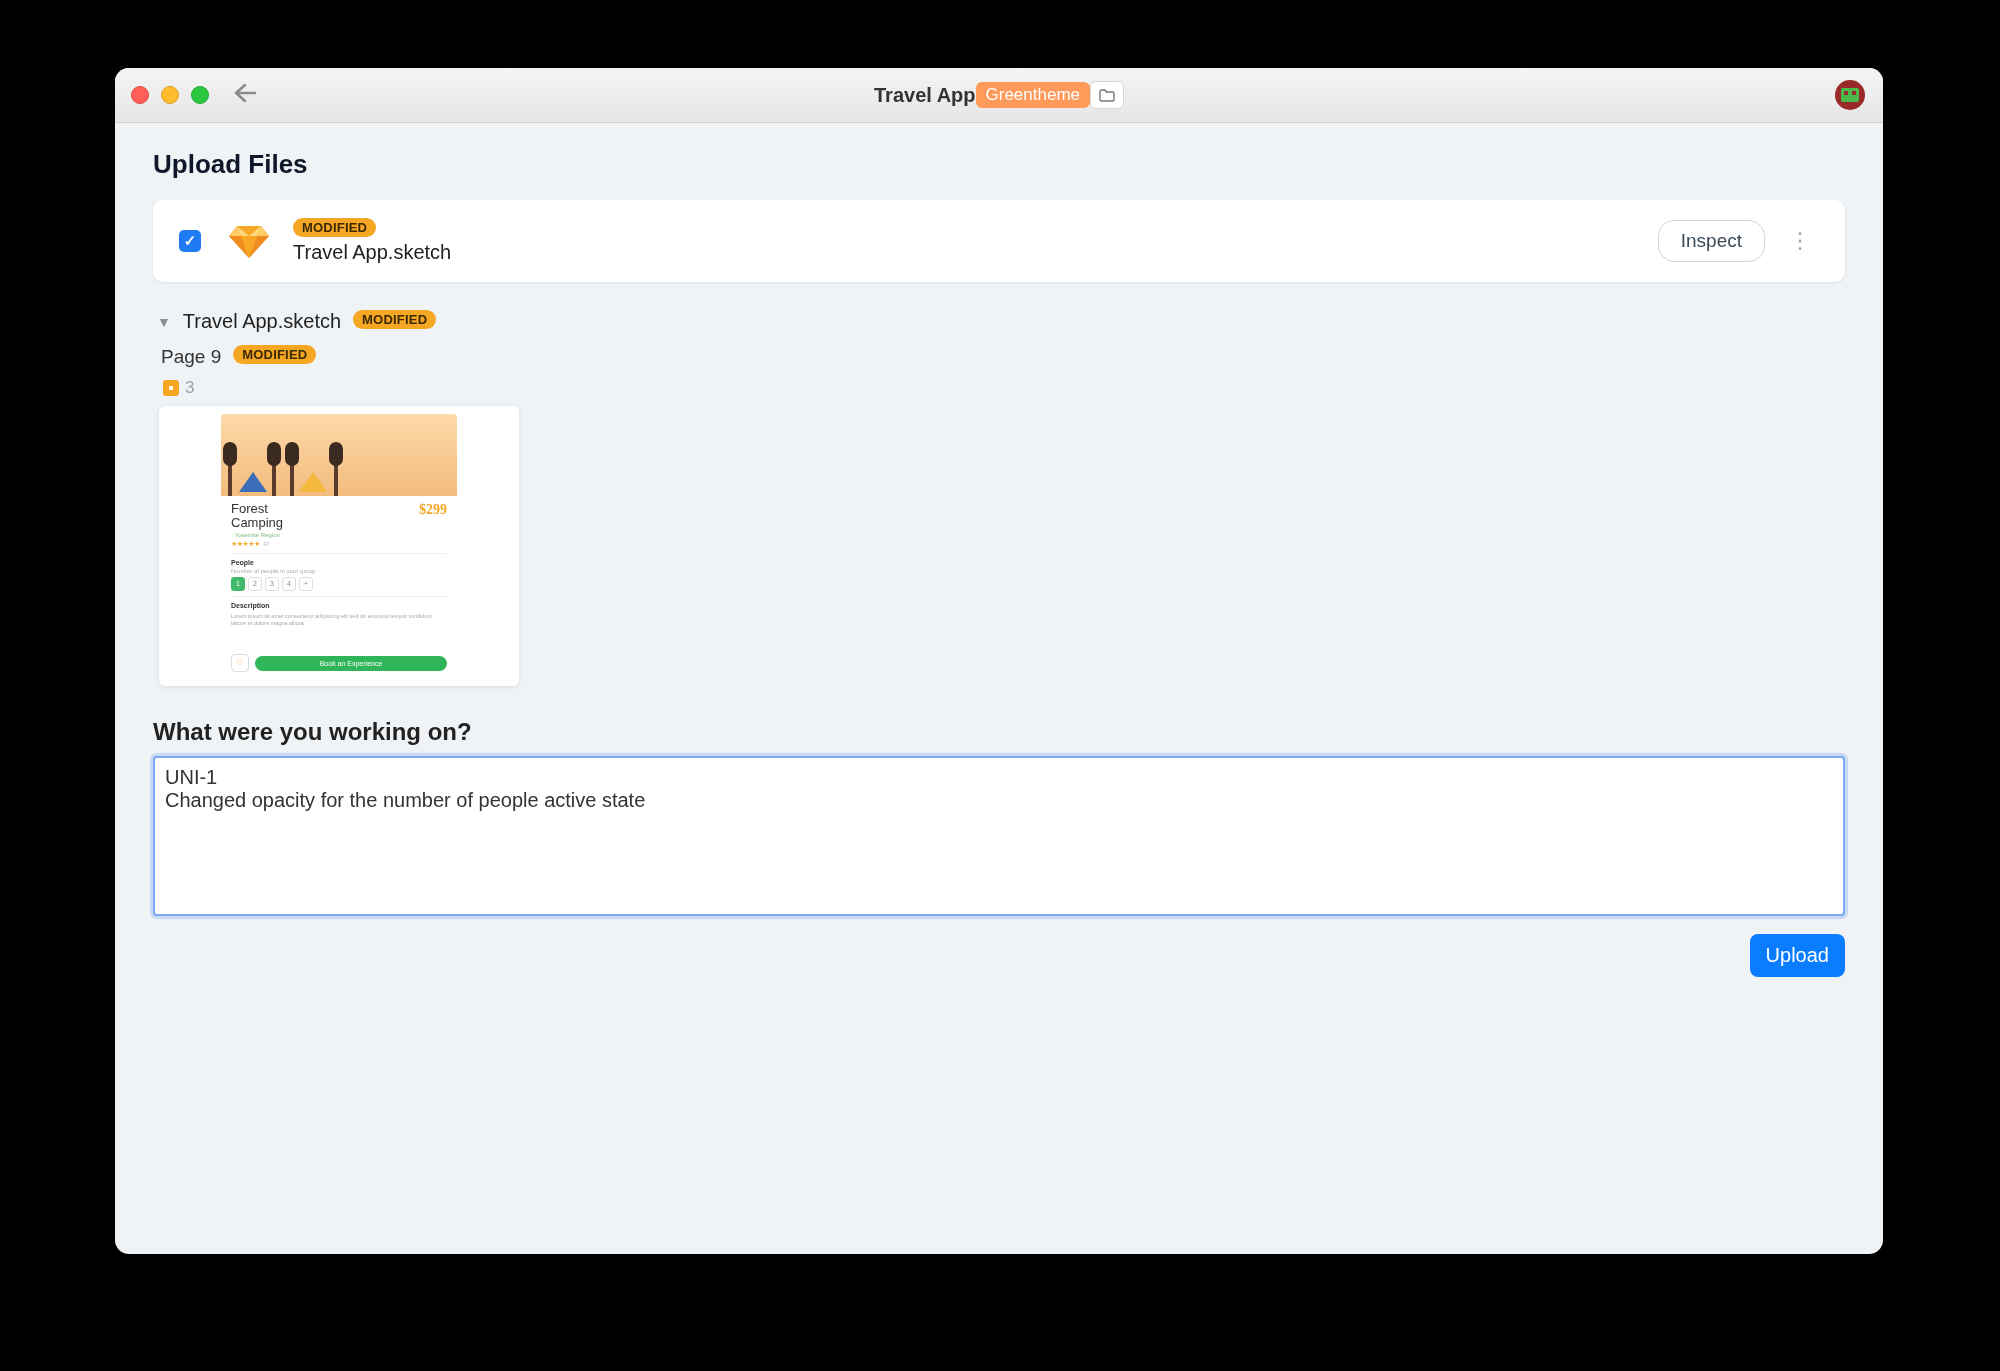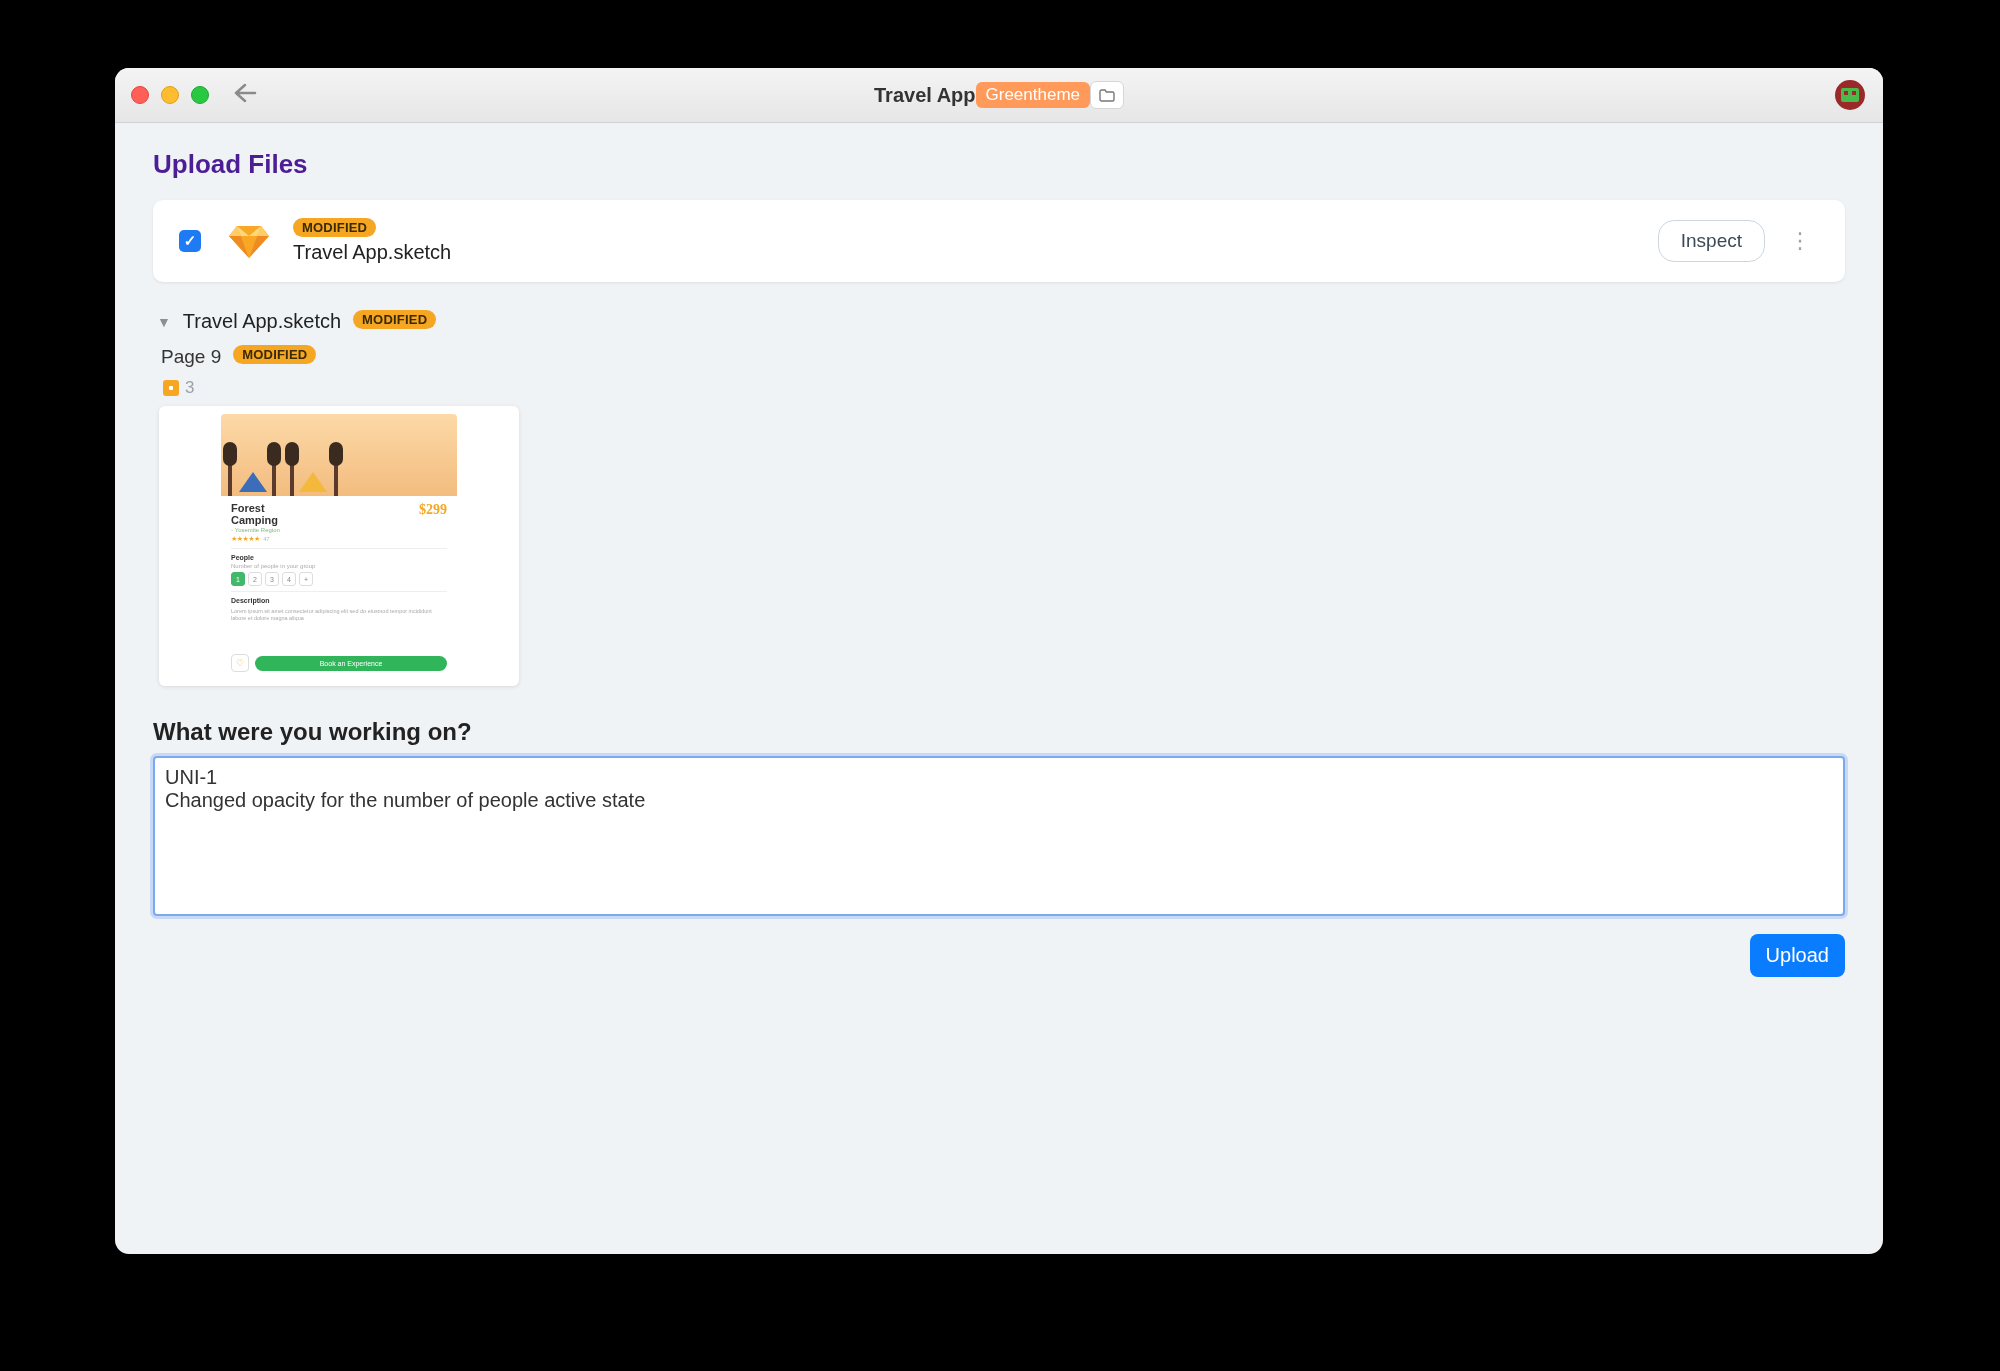--- a/index.html
+++ b/index.html
@@ -102,21 +102,21 @@
     }
     .avatar-inner::before { left: 3px; }
     .avatar-inner::after { right: 3px; }
 
     .content {
       padding: 26px 38px;
     }
     .page-heading {
       font-size: 26px;
       font-weight: 700;
-      color: #4c1d95;
+      color: #0f172a;
       margin-bottom: 20px;
     }
     .file-card {
       background: #fff;
       border-radius: 10px;
       box-shadow: 0 1px 3px rgba(0,0,0,0.08);
       padding: 18px 26px;
       display: flex;
       align-items: center;
       margin-bottom: 28px;
@@ -275,21 +275,21 @@
       position: absolute;
       bottom: 4px;
       width: 0; height: 0;
       border-left: 14px solid transparent;
       border-right: 14px solid transparent;
     }
     .tent.blue { border-bottom: 20px solid #3b6db8; left: 18px; }
     .tent.yellow { border-bottom: 20px solid #f4b83d; left: 78px; }
     .thumb-body { padding: 6px 10px; flex: 1; display: flex; flex-direction: column; }
     .thumb-row1 { display: flex; justify-content: space-between; align-items: flex-start; }
-    .thumb-title { font-weight: 700; font-size: 11px; line-height: 1.1; }
+    .thumb-title { font-weight: 400; font-size: 13px; line-height: 1.1; }
     .thumb-price { color: #f5a623; font-weight: 700; font-size: 14px; font-family: Liberation Serif, serif; }
     .thumb-sub { color: #7fb97f; font-size: 6px; margin-top: 1px; }
     .thumb-stars { color: #f5a623; font-size: 7px; margin-top: 2px; letter-spacing: -0.5px; }
     .thumb-divider { border-top: 1px solid #eee; margin: 5px 0; }
     .thumb-label { font-weight: 700; font-size: 7px; margin-bottom: 2px; }
     .thumb-small { color: #aaa; font-size: 6px; }
     .thumb-pills { display: flex; gap: 3px; margin-top: 3px; }
     .pill {
       width: 14px; height: 14px;
       border: 1px solid #ddd;

